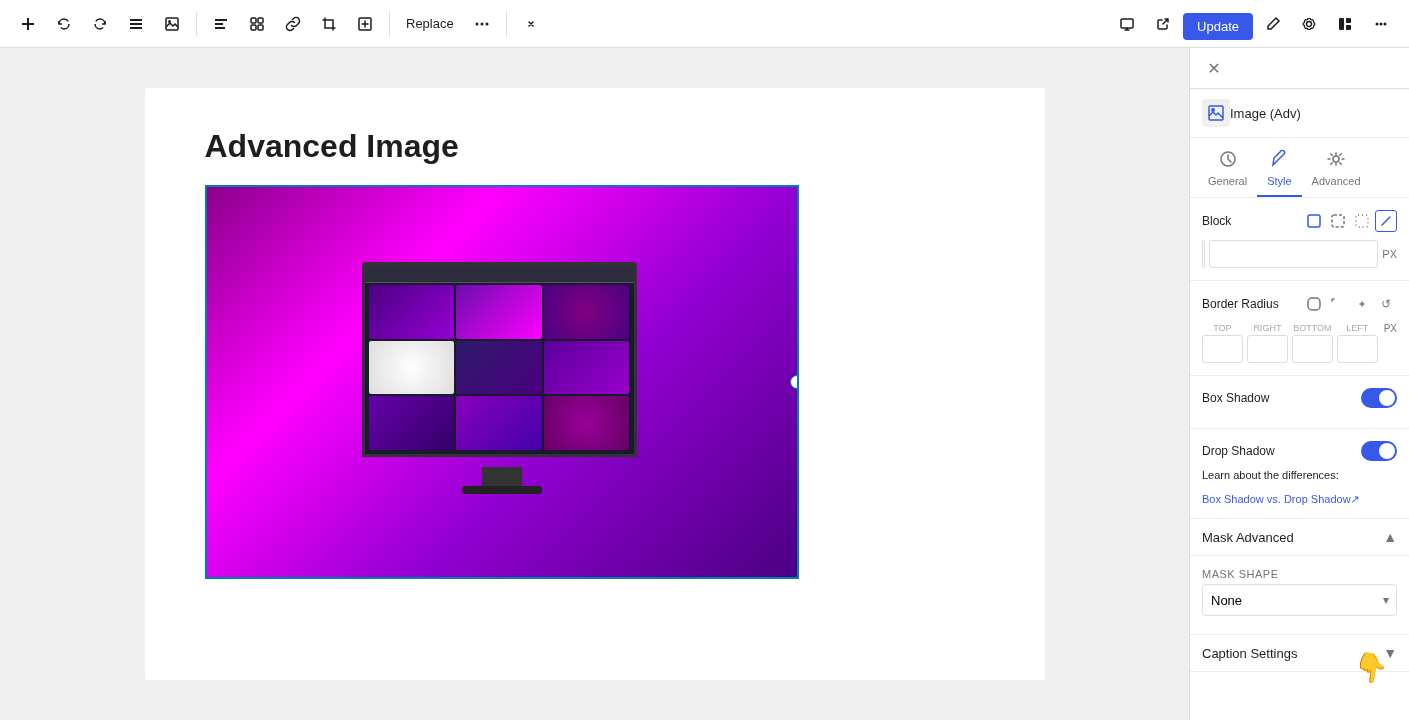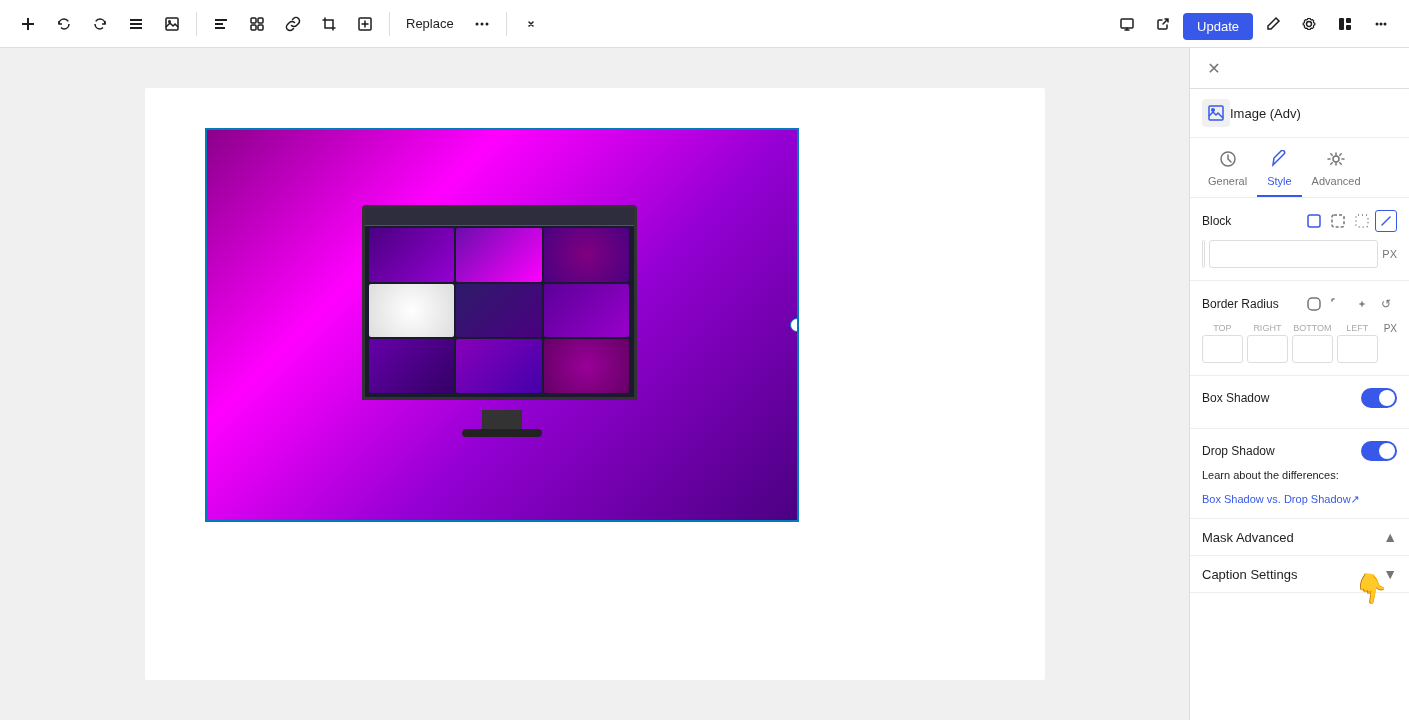--- a/index.html
+++ b/index.html
@@ -486,20 +486,21 @@
           <circle cx="12" cy="8" r="1.5" fill="#1e1e1e"></circle>
         </svg>
     </button>
   </div>
 </div>
 
 <div class="main-layout">
 
   <div class="editor-area">
     <div class="editor-content">
+      <h1 class="page-title">Advanced Image</h1>
       <div class="image-wrapper">
         <div class="image-block">
 
           <div class="monitor-container">
             <div class="monitor-screen">
               <div class="grid-cell cell-1"></div>
               <div class="grid-cell cell-2"></div>
               <div class="grid-cell cell-3"></div>
               <div class="grid-cell cell-4"></div>
               <div class="grid-cell cell-5"></div>
@@ -655,20 +656,34 @@
       <div style="margin-top:6px;">
         <div style="font-size:11px; color:#1e1e1e; margin-bottom:10px;">Learn about the differences:</div>
         <a href="#" class="link-text">Box Shadow vs. Drop Shadow↗</a>
       </div>
     </div>
 
     <div class="collapsible-header">
       <span class="collapsible-title">Mask Advanced</span>
       <span class="chevron">▲</span>
     </div>
+    <div class="mask-section">
+      <div style="margin-bottom:6px;">
+        <div class="section-label-sm" style="margin-bottom:4px;">MASK SHAPE</div>
+        <div class="select-wrapper">
+          <select class="select-input">
+            <option>None</option>
+            <option>Circle</option>
+            <option>Triangle</option>
+            <option>Diamond</option>
+            <option>Hexagon</option>
+          </select>
+        </div>
+      </div>
+    </div>
 
     <div style="position:relative; height:0;">
       <div class="cursor-hand" style="position:absolute; bottom:-50px; right:20px; font-size:28px;">👇</div>
     </div>
 
     <div class="collapsible-header">
       <span class="collapsible-title">Caption Settings</span>
       <span class="chevron">▼</span>
     </div>
 

